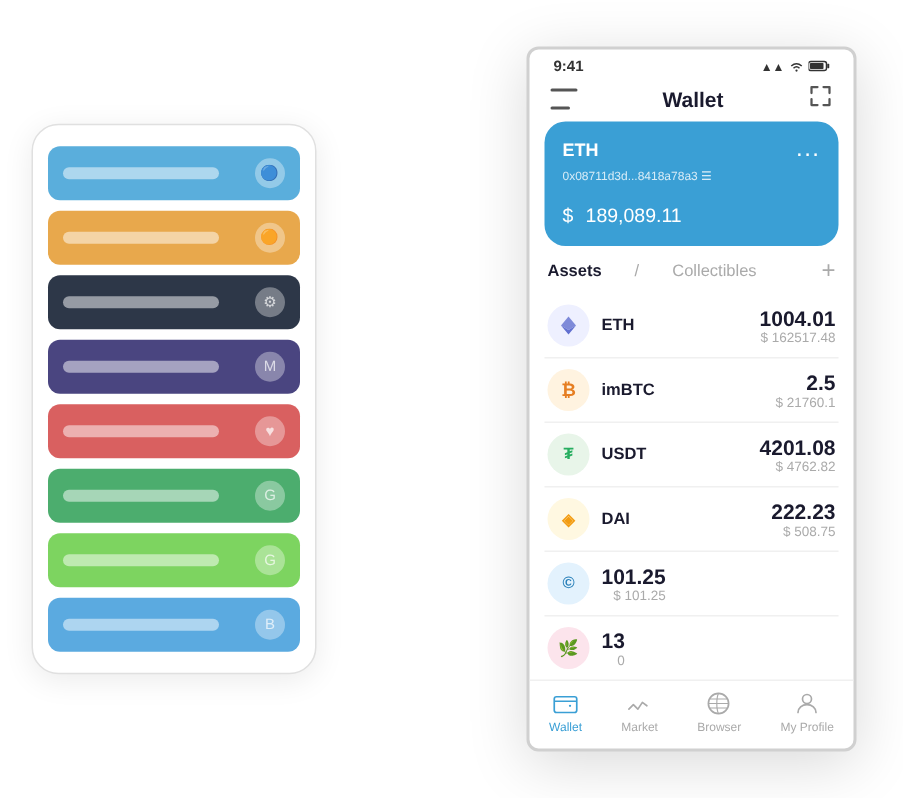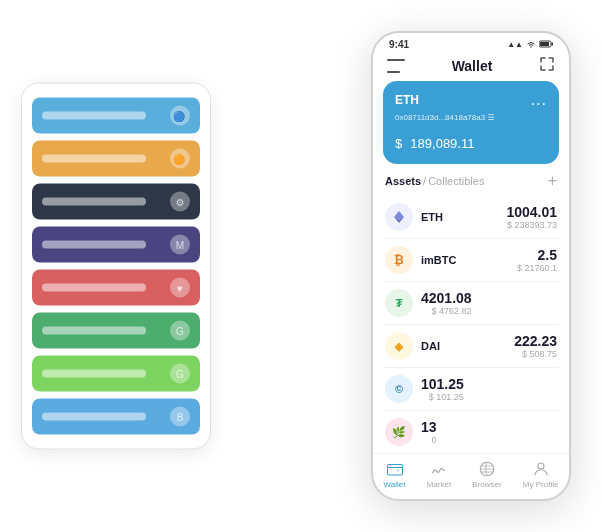--- a/index.html
+++ b/index.html
@@ -80,24 +80,24 @@
     .card-green { background: #4cad6e; }
     .card-lightgreen { background: #7dd460; }
     .card-lightblue { background: #5baae0; }
 
     
     .phone {
       position: absolute;
       right: 10px;
       top: 50%;
       transform: translateY(-50%);
-      width: 200px;
+      width: 220px;
       height: 470px;
       background: #fff;
-      border-radius: 28px;
+      border-radius: 8px;
       border: 2px solid #d0d0d0;
       box-shadow: 0 8px 40px rgba(0,0,0,0.15);
       overflow: hidden;
       z-index: 2;
       display: flex;
       flex-direction: column;
     }
 
     .phone-notch-bar {
       display: flex;
@@ -175,21 +175,21 @@
 
     
     .assets-header {
       display: flex;
       justify-content: space-between;
       align-items: center;
       padding: 0 12px 6px;
       flex-shrink: 0;
     }
 
-    .assets-tabs { display: flex; gap: 2px; align-items: center; }
+    .assets-tabs { display: flex; gap: 22px; align-items: center; }
     .assets-tab-active { font-size: 11px; font-weight: 600; color: #1a1a2e; }
     .assets-tab-sep { font-size: 11px; color: #aaa; }
     .assets-tab-inactive { font-size: 11px; color: #aaa; }
     .assets-add { font-size: 16px; color: #aaa; cursor: pointer; }
 
     
     .asset-list {
       flex: 1;
       overflow: hidden;
       padding: 0 10px;
@@ -375,35 +375,36 @@
       <div class="asset-item">
         <div class="asset-logo logo-eth">
           <svg width="16" height="16" viewBox="0 0 16 16">
               <polygon points="8,2 3,8 8,11 13,8" fill="#6270d0" opacity="0.8"></polygon>
               <polygon points="8,11 3,8 8,14 13,8" fill="#6270d0"></polygon>
             </svg>
         </div>
         <span class="asset-name">ETH</span>
         <div class="asset-values">
           <div class="asset-amount">1004.01</div>
-          <div class="asset-usd">$ 238393.73</div>
+          <div class="asset-usd">$ 162517.48</div>
         </div>
       </div>
 
       <div class="asset-item">
         <div class="asset-logo logo-imbtc" style="font-size:12px;">₿</div>
         <span class="asset-name">imBTC</span>
         <div class="asset-values">
           <div class="asset-amount">2.5</div>
           <div class="asset-usd">$ 21760.1</div>
         </div>
       </div>
 
       <div class="asset-item">
         <div class="asset-logo logo-usdt" style="font-size:11px;">₮</div>
+        <span class="asset-name">USDT</span>
         <div class="asset-values">
           <div class="asset-amount">4201.08</div>
           <div class="asset-usd">$ 4762.82</div>
         </div>
       </div>
 
       <div class="asset-item">
         <div class="asset-logo logo-dai" style="font-size:11px; color:#f39c12;">◈</div>
         <span class="asset-name">DAI</span>
         <div class="asset-values">

